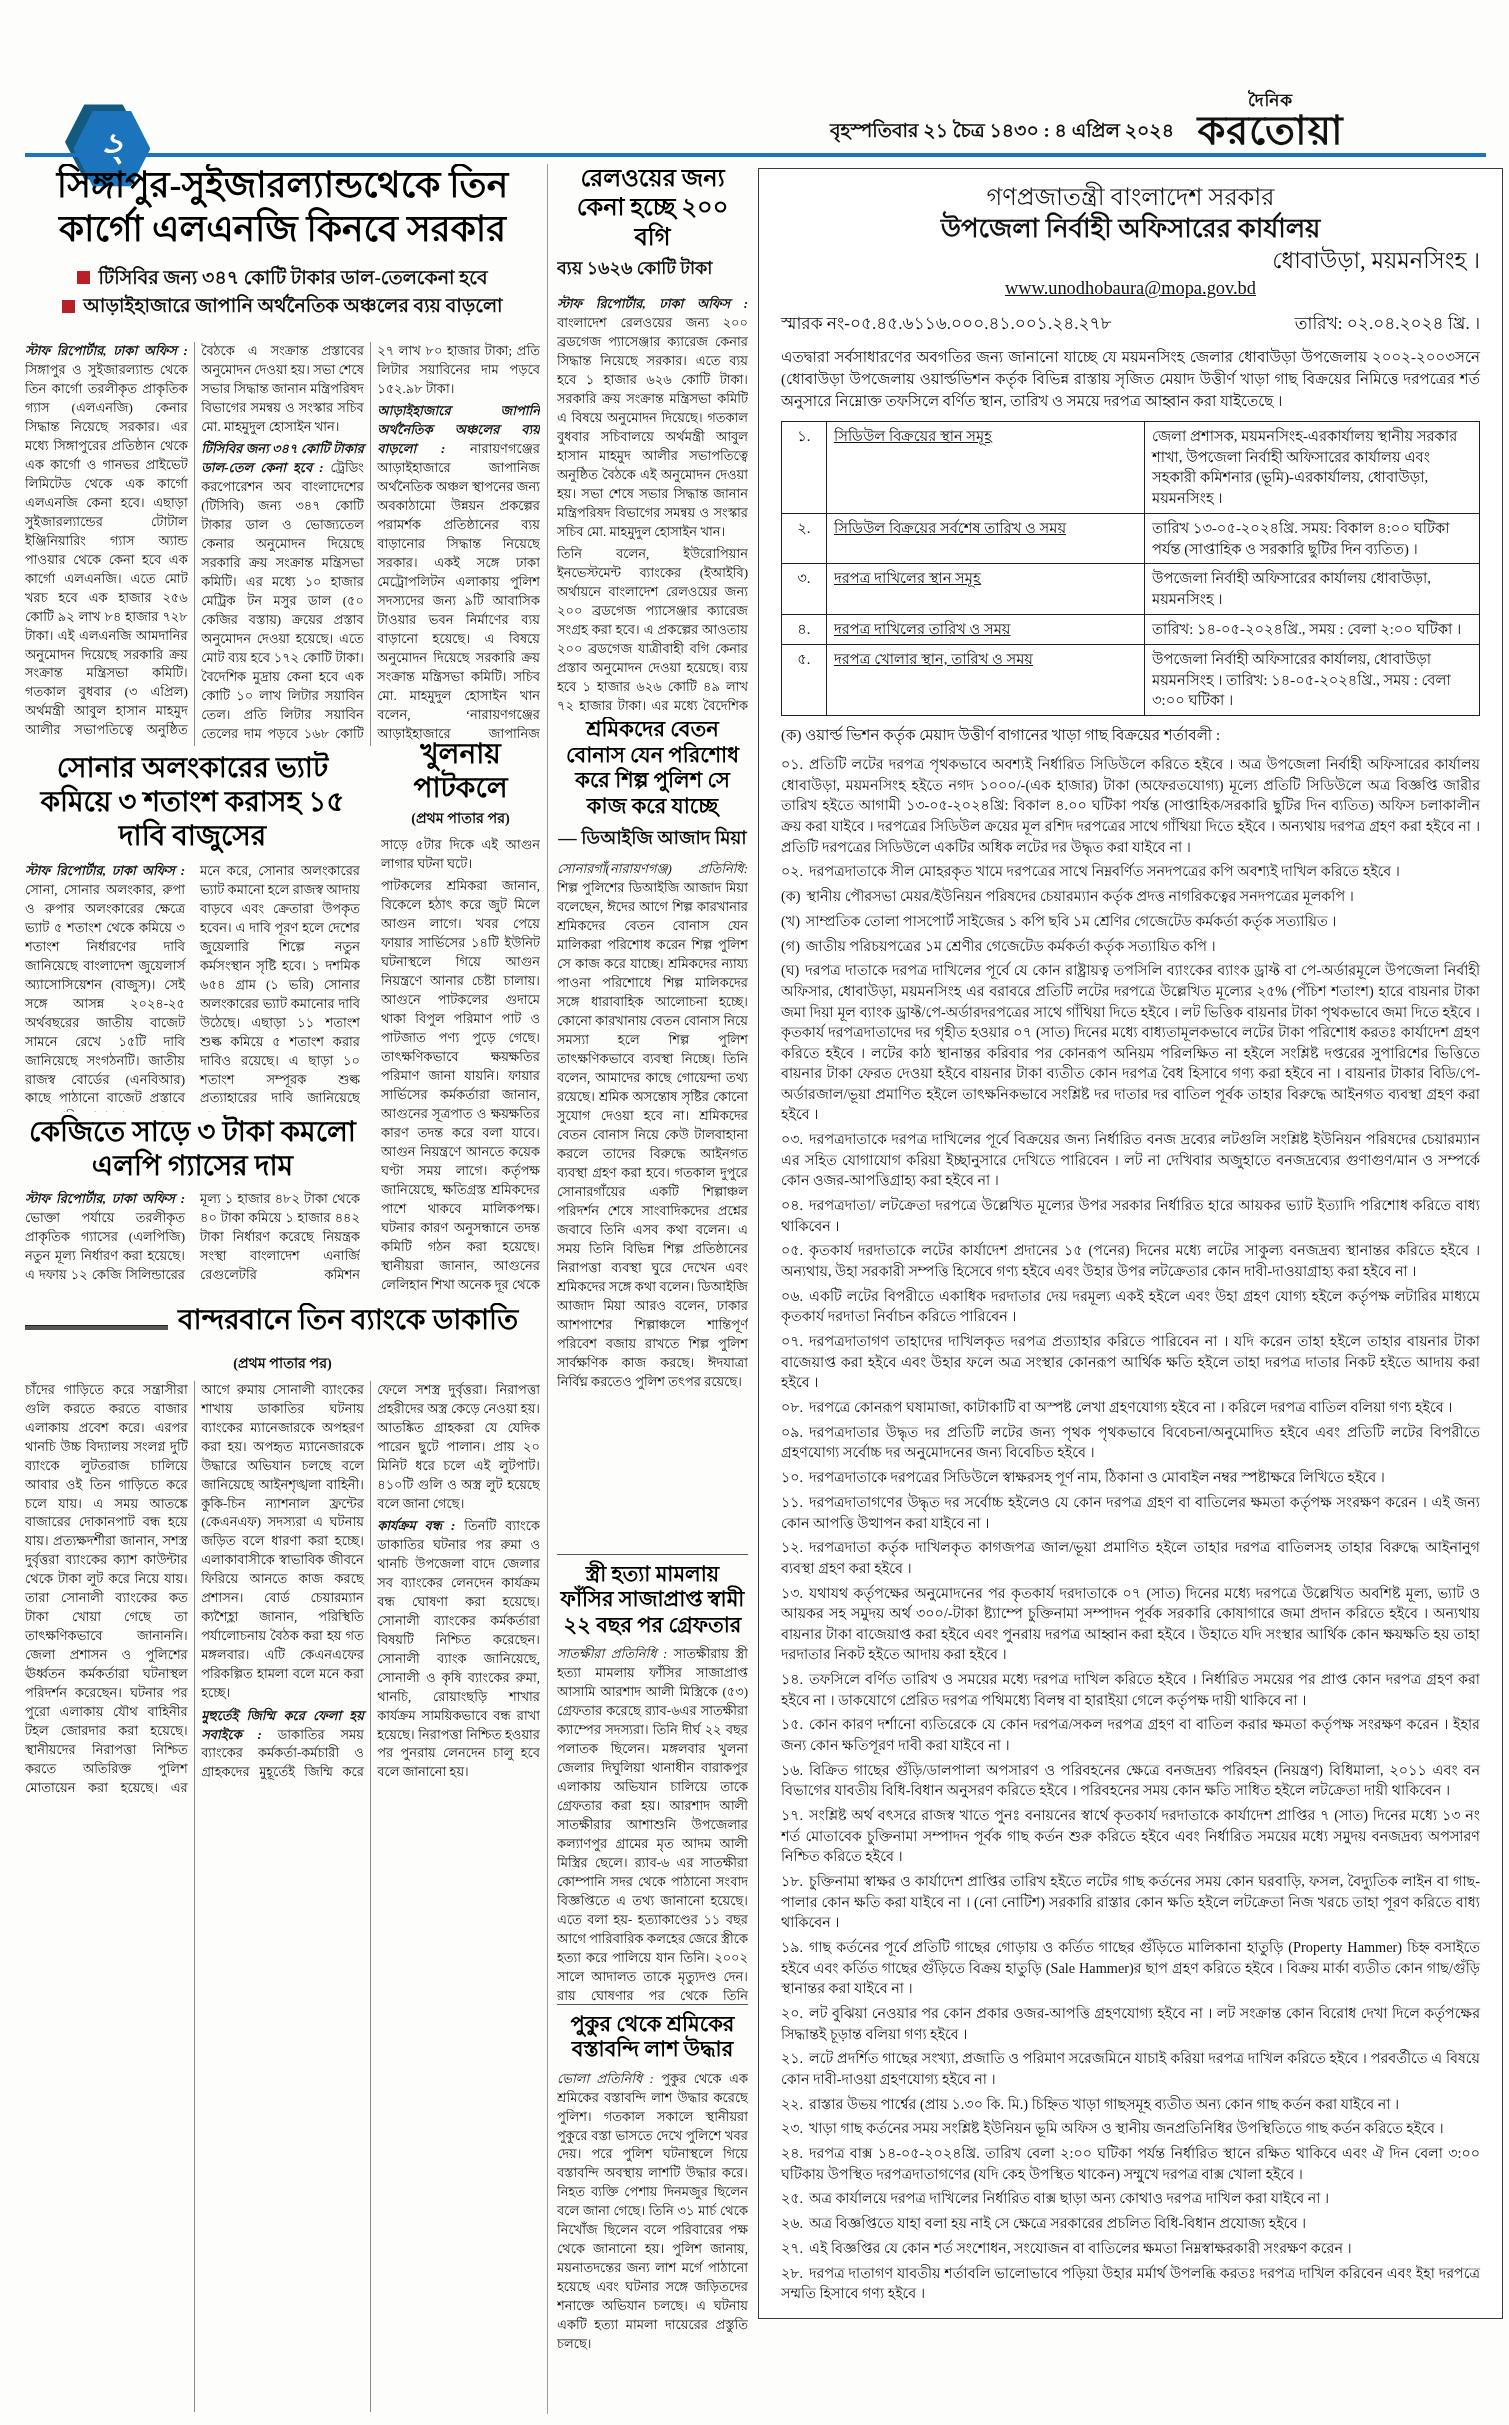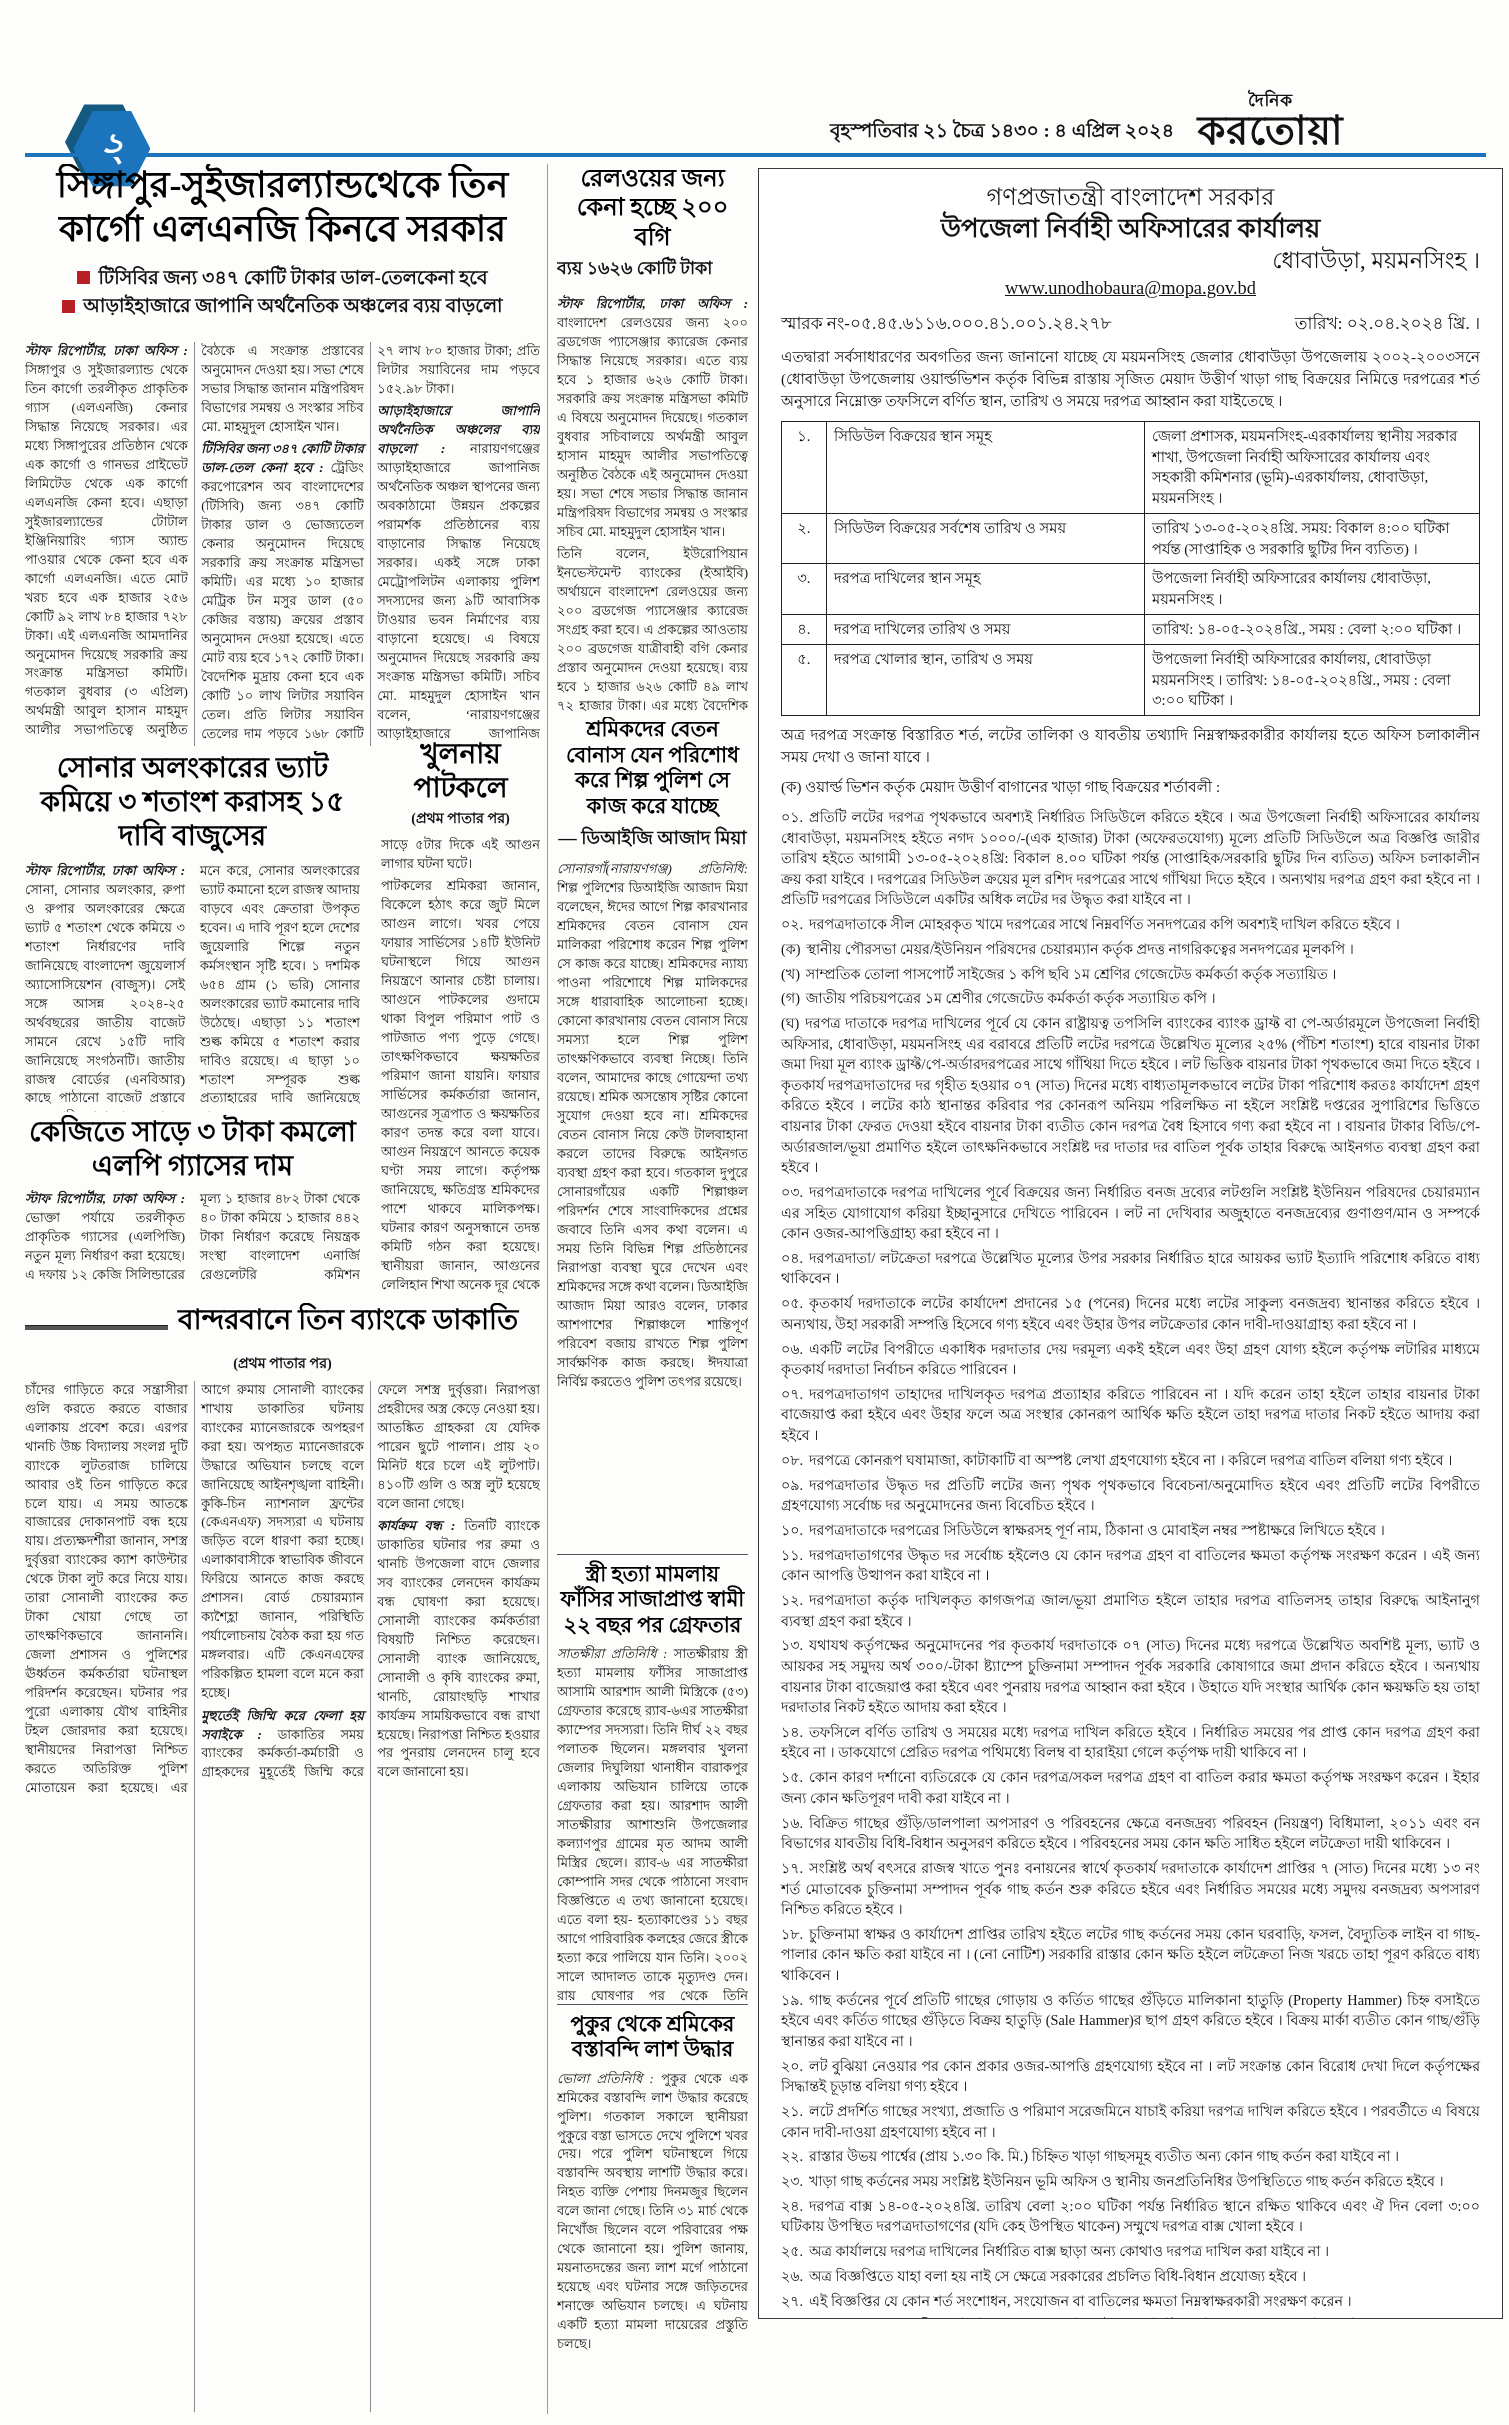--- a/index.html
+++ b/index.html
@@ -54,21 +54,21 @@
     border:1.7px solid #3a3a3a;background:#fff;box-sizing:border-box;padding:13.4px 22px;overflow:hidden;}
   .n-t1{text-align:center;font-size:24px;line-height:1.25;}
   .n-t2{text-align:center;font-size:26px;font-weight:bold;line-height:1.3;}
   .n-t3{text-align:right;font-size:22.6px;line-height:1.3;}
   .n-url{text-align:center;font-size:18.4px;text-decoration:underline;line-height:1.4;}
   .memo-row{display:flex;justify-content:space-between;font-size:17px;margin-top:8.4px;}
   .n-body{font-size:15px;line-height:1.48;text-align:justify;margin-top:8.4px;}
   table.sched{width:100%;border-collapse:collapse;margin-top:8.4px;font-size:14.7px;}
   table.sched td{border:1.3px solid #222;padding:4.2px 7.5px;vertical-align:top;line-height:1.4;}
   td.c-no{width:28.5px;text-align:center;}
-  td.c-label{width:302px;}
+  td.c-label{width:302px;text-decoration:underline;}
   .n-items{margin-top:6.7px;}
   .n-items p{margin:0 0 4.2px 0;font-size:14.3px;line-height:1.44;text-align:justify;}
   .n-items .no{margin-right:5.9px;}
   .shorta{font-size:15px;margin-top:6.7px;}
 </style>
 </head>
 <body>
 
 <div id="masthead">
   <div class="hex-wrap">
@@ -234,21 +234,20 @@
         </tr>
 
         <tr>
           <td class="c-no">৫.</td>
           <td class="c-label">দরপত্র খোলার স্থান, তারিখ ও সময়</td>
           <td>উপজেলা নির্বাহী অফিসারের কার্যালয়, ধোবাউড়া ময়মনসিংহ । তারিখ: ১৪-০৫-২০২৪খ্রি., সময় : বেলা ৩:০০ ঘটিকা ।</td>
         </tr>
       </tbody>
   </table>
 
-  <div class="n-body">অত্র দরপত্র সংক্রান্ত বিস্তারিত শর্ত, লটের তালিকা ও যাবতীয় তথ্যাদি নিম্নস্বাক্ষরকারীর কার্যালয় হতে অফিস চলাকালীন সময় দেখা ও জানা যাবে ।</div>
   <div class="shorta">(ক) ওয়ার্ল্ড ভিশন কর্তৃক মেয়াদ উত্তীর্ণ বাগানের খাড়া গাছ বিক্রয়ের শর্তাবলী :</div>
 
   <div class="n-items">
 
       <p><span class="no">০১.</span><span>প্রতিটি লটের দরপত্র পৃথকভাবে অবশ্যই নির্ধারিত সিডিউলে করিতে হইবে । অত্র উপজেলা নির্বাহী অফিসারের কার্যালয় ধোবাউড়া, ময়মনসিংহ হইতে নগদ ১০০০/-(এক হাজার) টাকা (অফেরতযোগ্য) মূল্যে প্রতিটি সিডিউলে অত্র বিজ্ঞপ্তি জারীর তারিখ হইতে আগামী ১৩-০৫-২০২৪খ্রি: বিকাল ৪.০০ ঘটিকা পর্যন্ত (সাপ্তাহিক/সরকারি ছুটির দিন ব্যতিত) অফিস চলাকালীন ক্রয় করা যাইবে । দরপত্রের সিডিউল ক্রয়ের মূল রশিদ দরপত্রের সাথে গাঁথিয়া দিতে হইবে । অন্যথায় দরপত্র গ্রহণ করা হইবে না । প্রতিটি দরপত্রের সিডিউলে একটির অধিক লটের দর উদ্ধৃত করা যাইবে না ।</span></p>
 
       <p><span class="no">০২.</span><span>দরপত্রদাতাকে সীল মোহরকৃত খামে দরপত্রের সাথে নিম্নবর্ণিত সনদপত্রের কপি অবশ্যই দাখিল করিতে হইবে ।</span></p>
 
       <p><span class="no">(ক)</span><span>স্থানীয় পৌরসভা মেয়র/ইউনিয়ন পরিষদের চেয়ারম্যান কর্তৃক প্রদত্ত নাগরিকত্বের সনদপত্রের মূলকপি ।</span></p>
 

